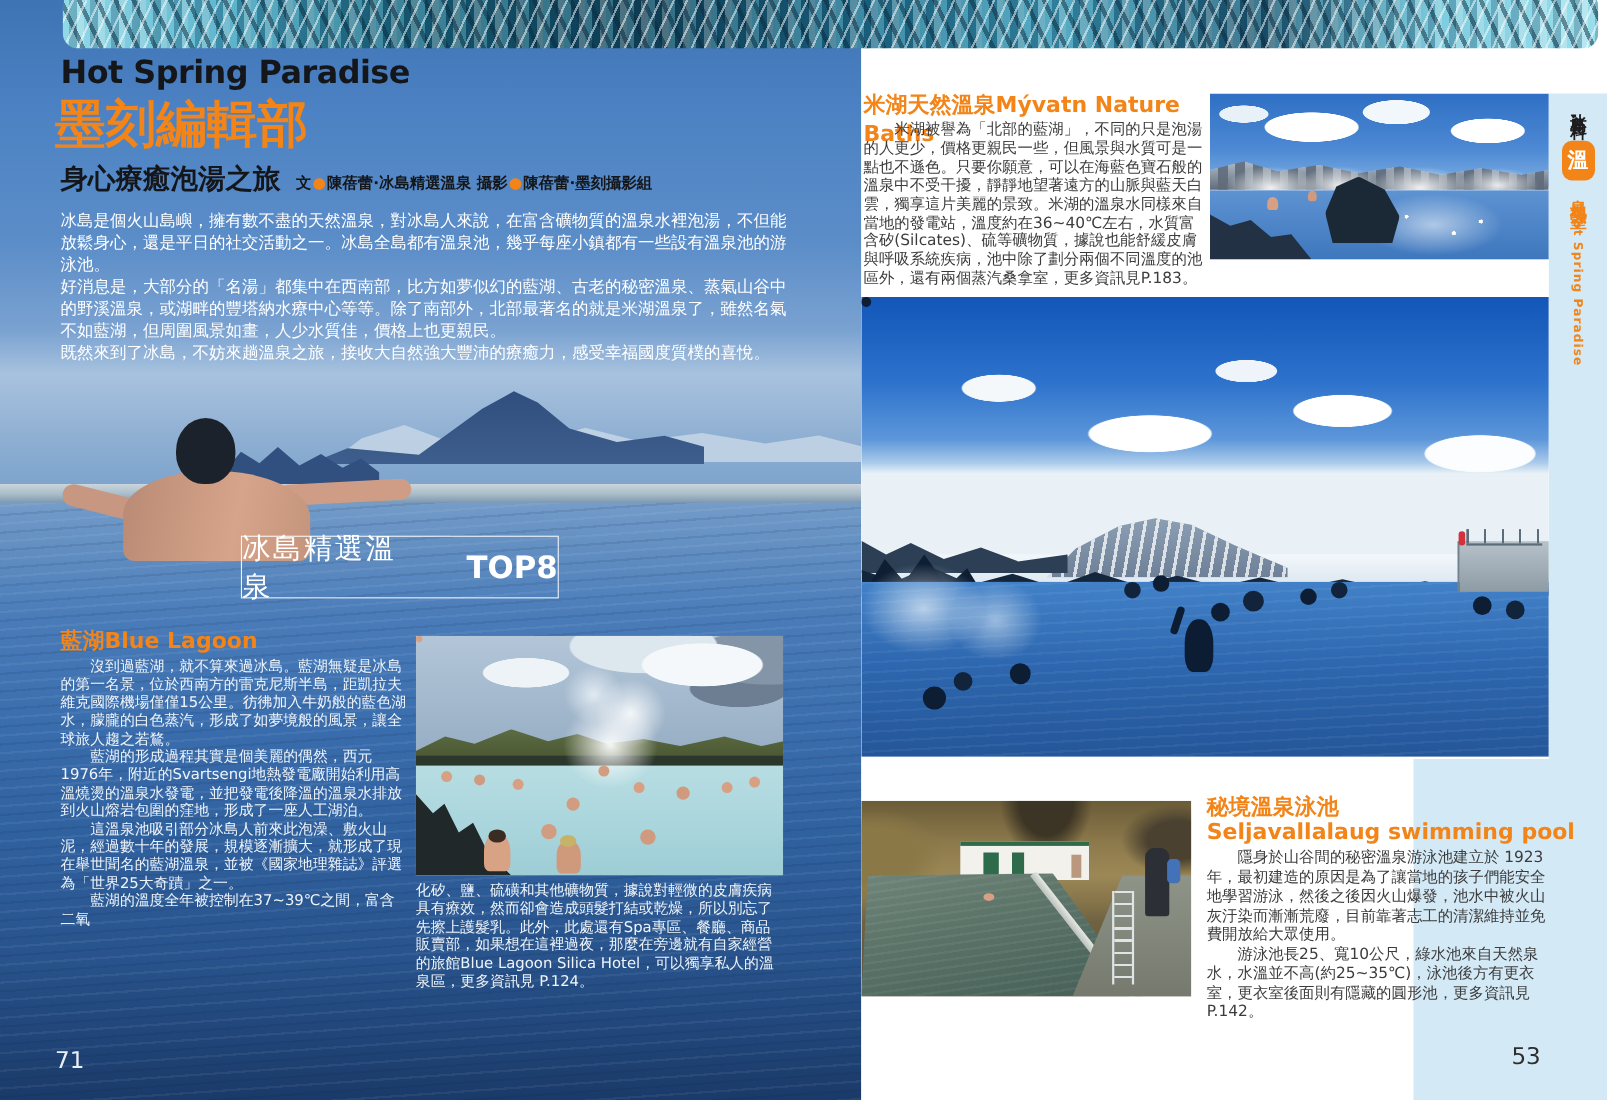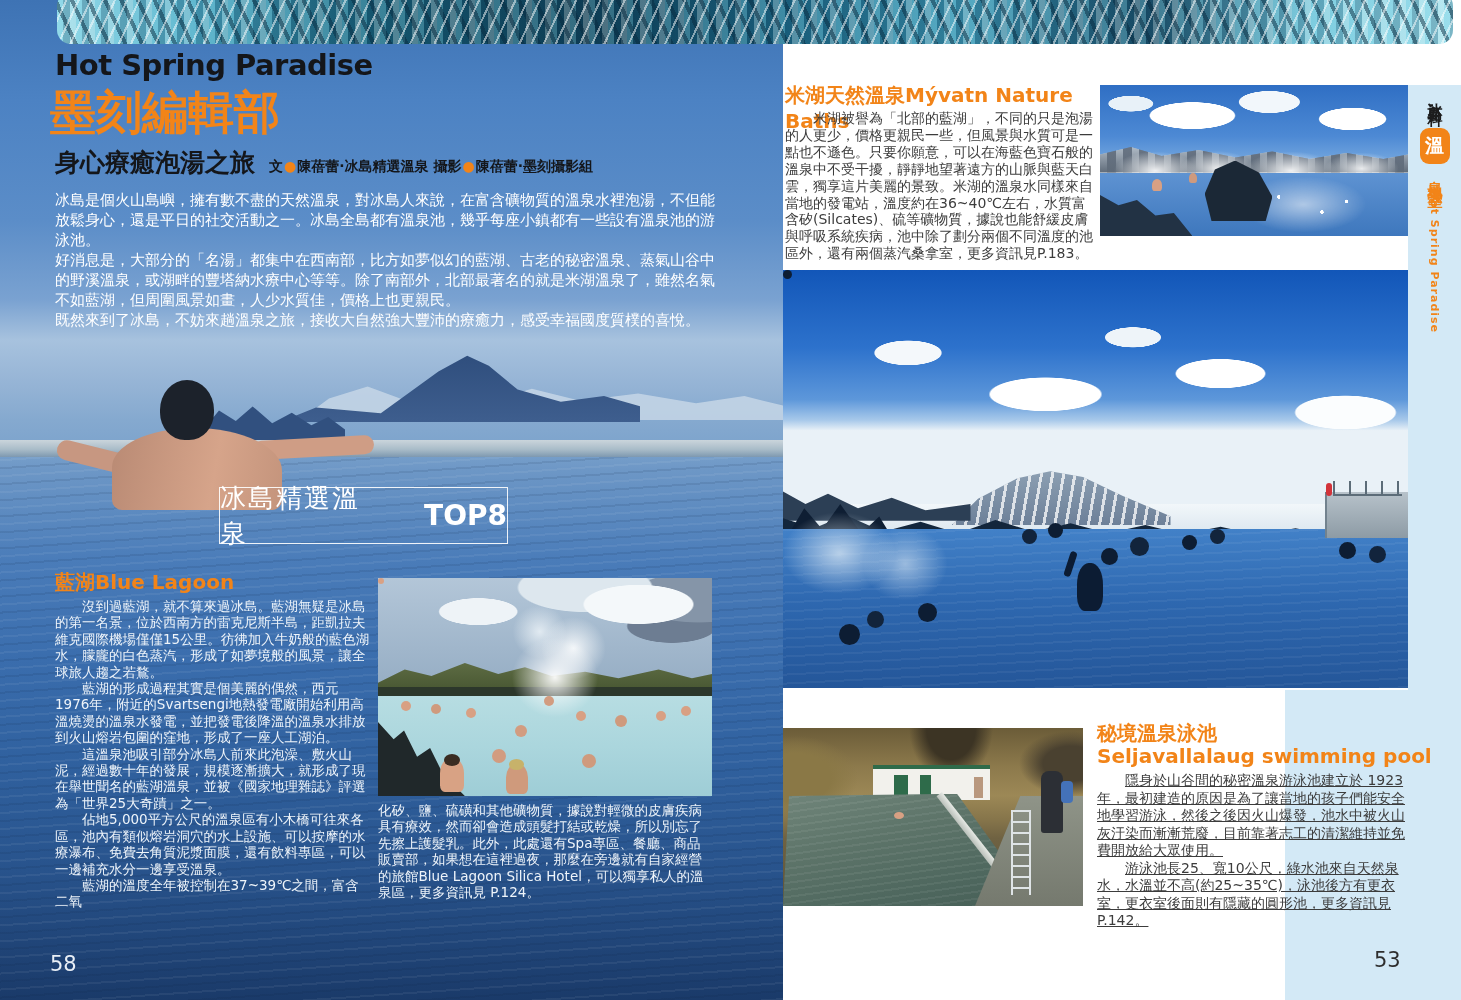--- a/index.html
+++ b/index.html
@@ -92,21 +92,21 @@
   .blp-hair2{position:absolute;left:131px;bottom:26px;width:15px;height:11px;background:#c7b26a;border-radius:50%;}
   
   .strip{left:1408px;top:85px;width:53px;height:915px;background:#d3e9f6;}
   .panel{left:1285px;top:690px;width:176px;height:310px;background:#d3e9f6;}
   .mv-head{left:785px;top:82px;width:330px;font-size:20px;font-weight:bold;color:#f28418;}
   .body-col{font-size:14px;color:#3c3c3c;}
   .mv-body{left:785px;top:110px;width:309px;line-height:16.9px;}
   .mv-body p{margin:0;text-indent:2em;}
   .selja-head{left:1097px;top:722px;font-size:20px;font-weight:bold;color:#f28418;line-height:23px;}
   .selja-body{left:1097px;top:772px;width:317px;line-height:17.5px;}
-  .selja-body p{margin:0;text-indent:2em;text-decoration:underline;}
+  .selja-body p{margin:0;text-indent:2em;}
   
   .mvs{left:1100px;top:85px;width:308px;height:151px;overflow:hidden;}
   .mvs-sky{position:absolute;left:0;top:0;width:100%;height:56%;
     background-image:
       radial-gradient(70px 22px at 30% 36%,#ffffff 60%,transparent 62%),
       radial-gradient(50px 18px at 55% 20%,#f2f7fb 60%,transparent 62%),
       radial-gradient(60px 20px at 82% 40%,#ffffff 55%,transparent 57%),
       radial-gradient(40px 14px at 10% 22%,#e8f1f8 55%,transparent 57%),
       linear-gradient(180deg,#2f6fc4,#4d89d4 60%,#7fb0e2);}
   .mvs-ridge{position:absolute;left:0;top:38%;width:100%;height:20%;
@@ -248,21 +248,20 @@
   <span class="badge-zh">冰島精選溫泉</span>
   <span class="badge-en">TOP8</span>
 </div>
 
 <div class="abs bl-head">藍湖Blue Lagoon</div>
 
 <div class="abs bl-col bl-col1">
   <p>沒到過藍湖，就不算來過冰島。藍湖無疑是冰島的第一名景，位於西南方的雷克尼斯半島，距凱拉夫維克國際機場僅僅15公里。彷彿加入牛奶般的藍色湖水，朦朧的白色蒸汽，形成了如夢境般的風景，讓全球旅人趨之若鶩。</p>
   <p>藍湖的形成過程其實是個美麗的偶然，西元1976年，附近的Svartsengi地熱發電廠開始利用高溫燒燙的溫泉水發電，並把發電後降溫的溫泉水排放到火山熔岩包圍的窪地，形成了一座人工湖泊。</p>
   <p>這溫泉池吸引部分冰島人前來此泡澡、敷火山泥，經過數十年的發展，規模逐漸擴大，就形成了現在舉世聞名的藍湖溫泉，並被《國家地理雜誌》評選為「世界25大奇蹟」之一。</p>
-  <p>佔地5,000平方公尺的溫泉區有小木橋可往來各區，池內有類似熔岩洞穴的水上設施、可以按摩的水療瀑布、免費去角質泥漿面膜，還有飲料專區，可以一邊補充水分一邊享受溫泉。</p>
   <p>藍湖的溫度全年被控制在37~39℃之間，富含二氧</p>
 </div>
 
 <div class="abs bl-photo">
   <div class="blp-sky"></div>
   <div class="blp-mount"></div>
   <div class="blp-shore"></div>
   <div class="blp-water"></div>
   <div class="blp-steam"></div>
   <div class="blp-rocks"></div>
@@ -270,21 +269,21 @@
   <div class="blp-person1"></div>
   <div class="blp-person2"></div>
   <div class="blp-hair1"></div>
   <div class="blp-hair2"></div>
 </div>
 
 <div class="abs bl-col bl-col2">
   <p style="text-indent:0;">化矽、鹽、硫磺和其他礦物質，據說對輕微的皮膚疾病具有療效，然而卻會造成頭髮打結或乾燥，所以別忘了先擦上護髮乳。此外，此處還有Spa專區、餐廳、商品販賣部，如果想在這裡過夜，那麼在旁邊就有自家經營的旅館Blue Lagoon Silica Hotel，可以獨享私人的溫泉區，更多資訊見 P.124。</p>
 </div>
 
-<div class="abs pagenum pn-left">58</div>
+<div class="abs pagenum pn-left">71</div>
 
 <div class="abs strip">
   <div class="sb-inner">
     <span class="v-zh sb-series">冰島百科…</span>
     <span class="sb-badge">溫</span>
     <span class="v-zh sb-rest">泉地熱天堂</span>
     <span class="sb-en">Hot Spring Paradise</span>
   </div>
 </div>
 <div class="abs panel"></div>

